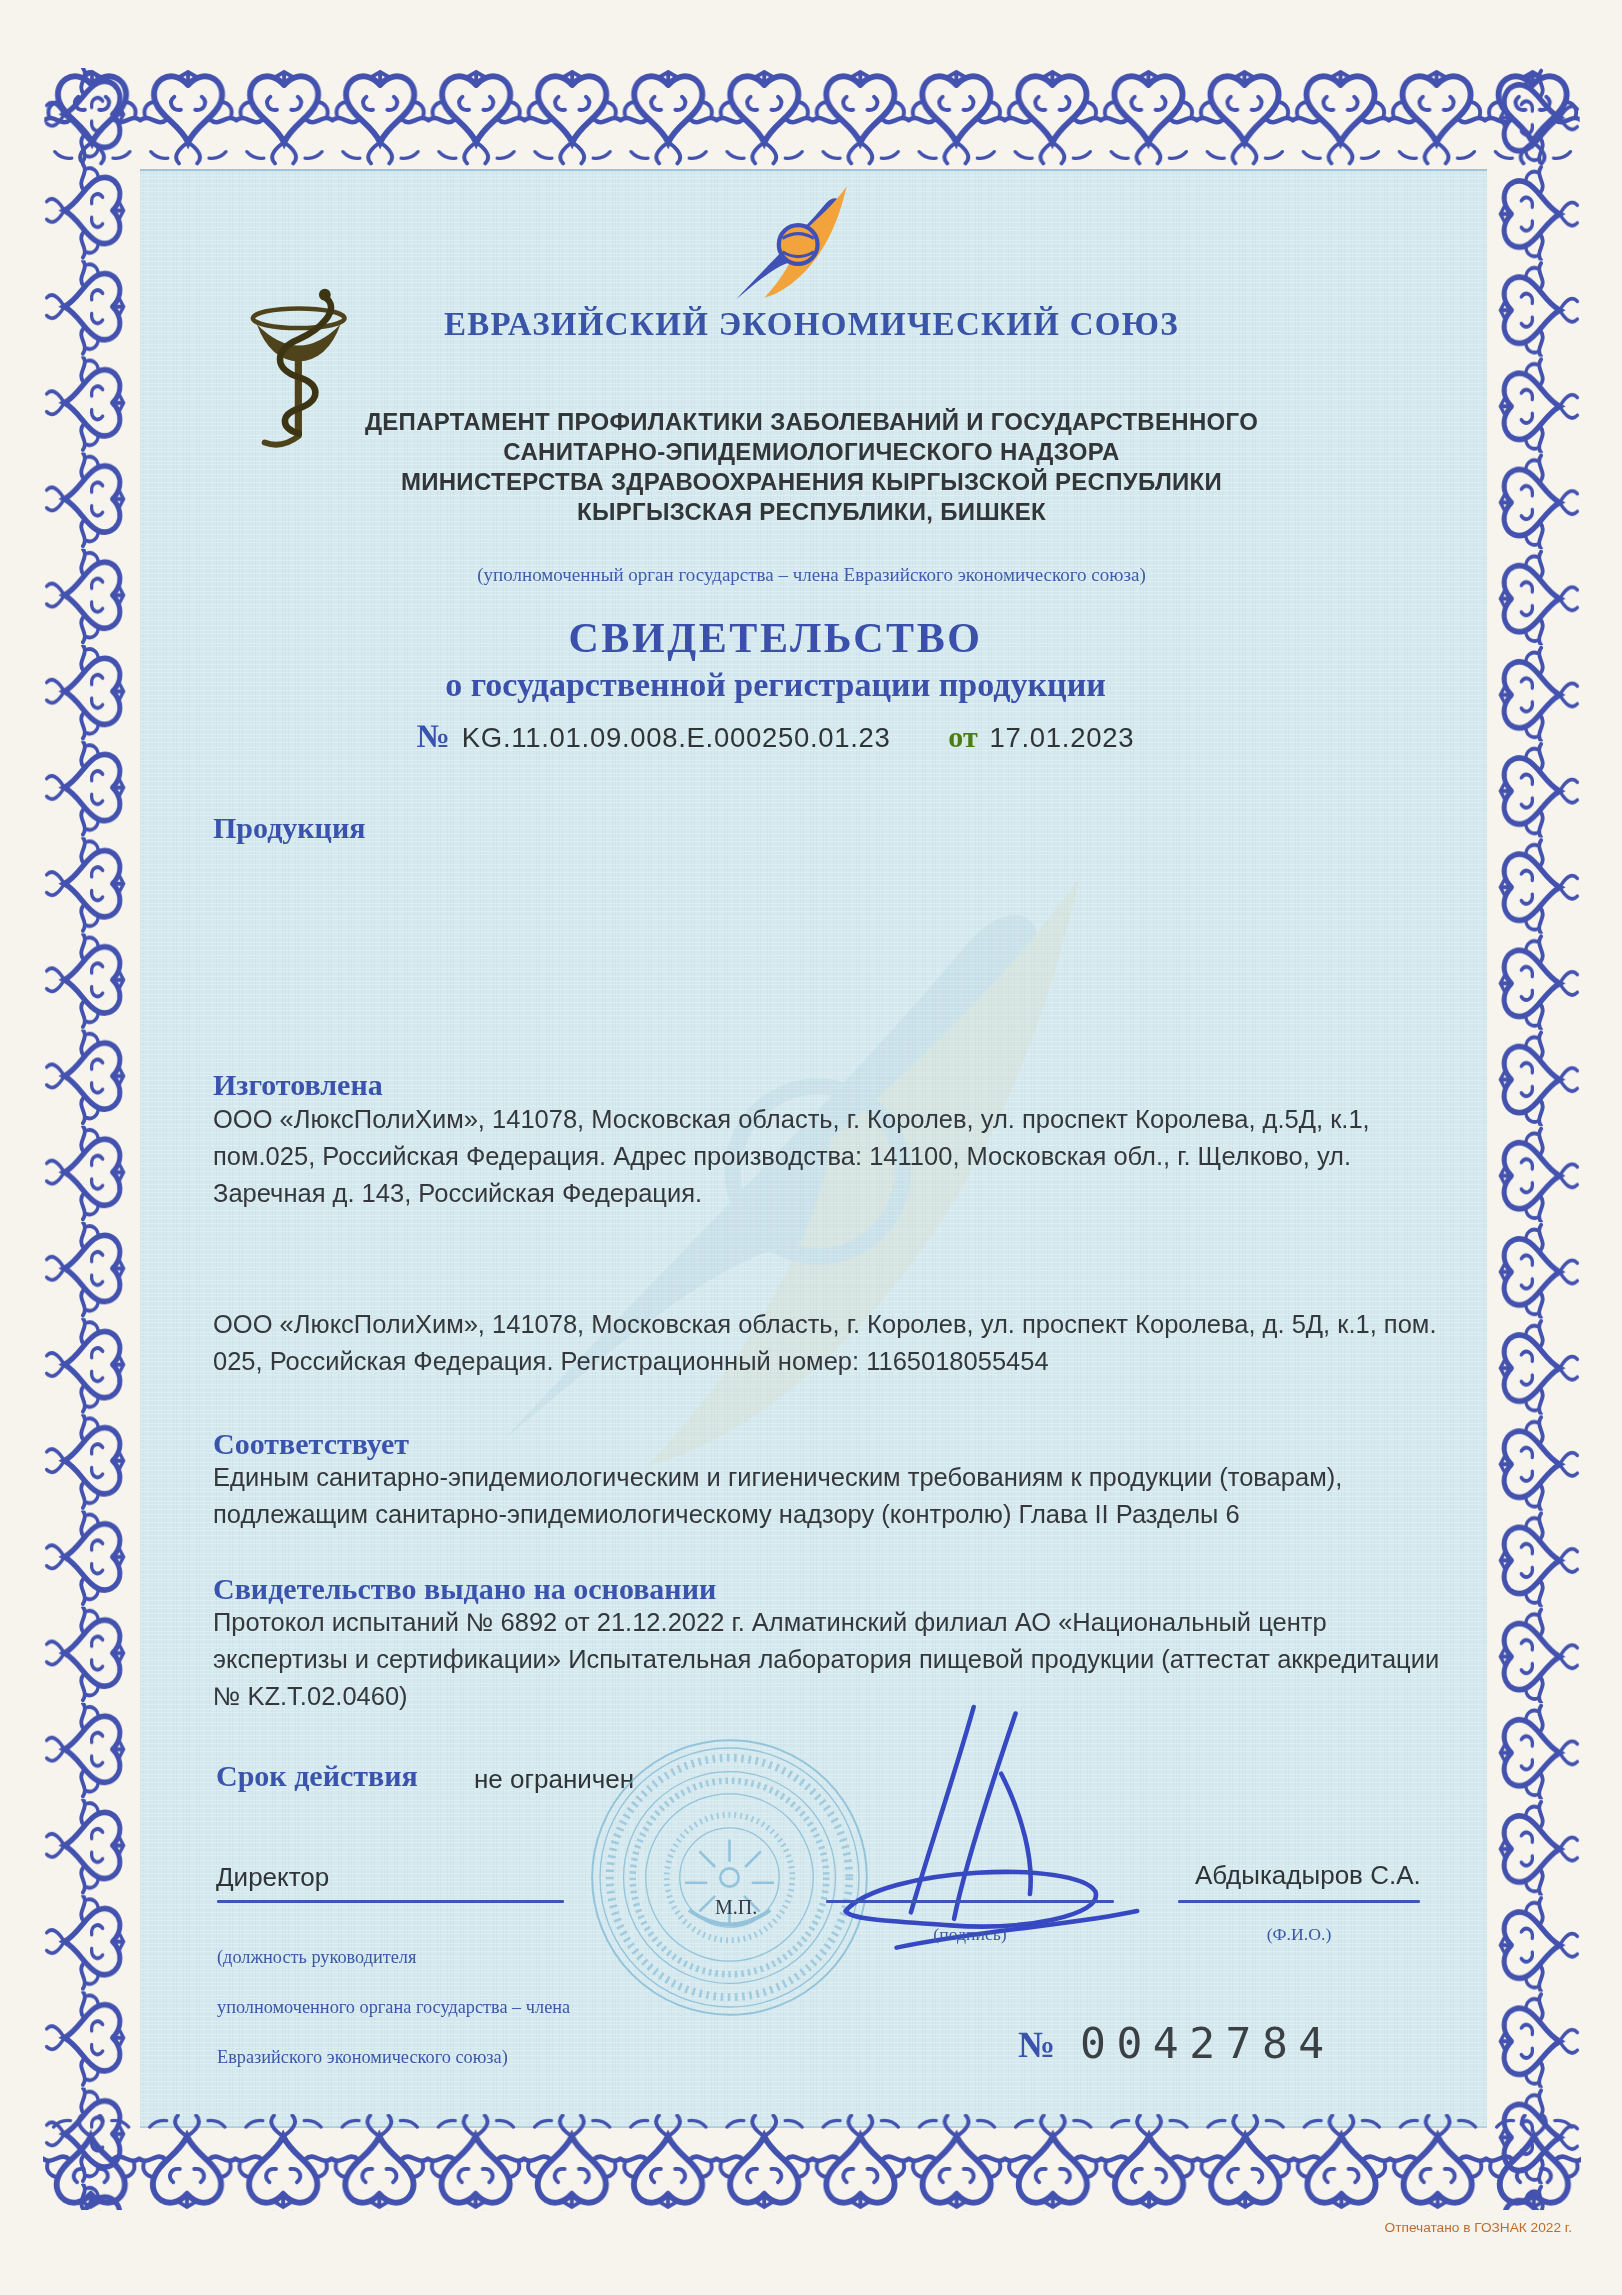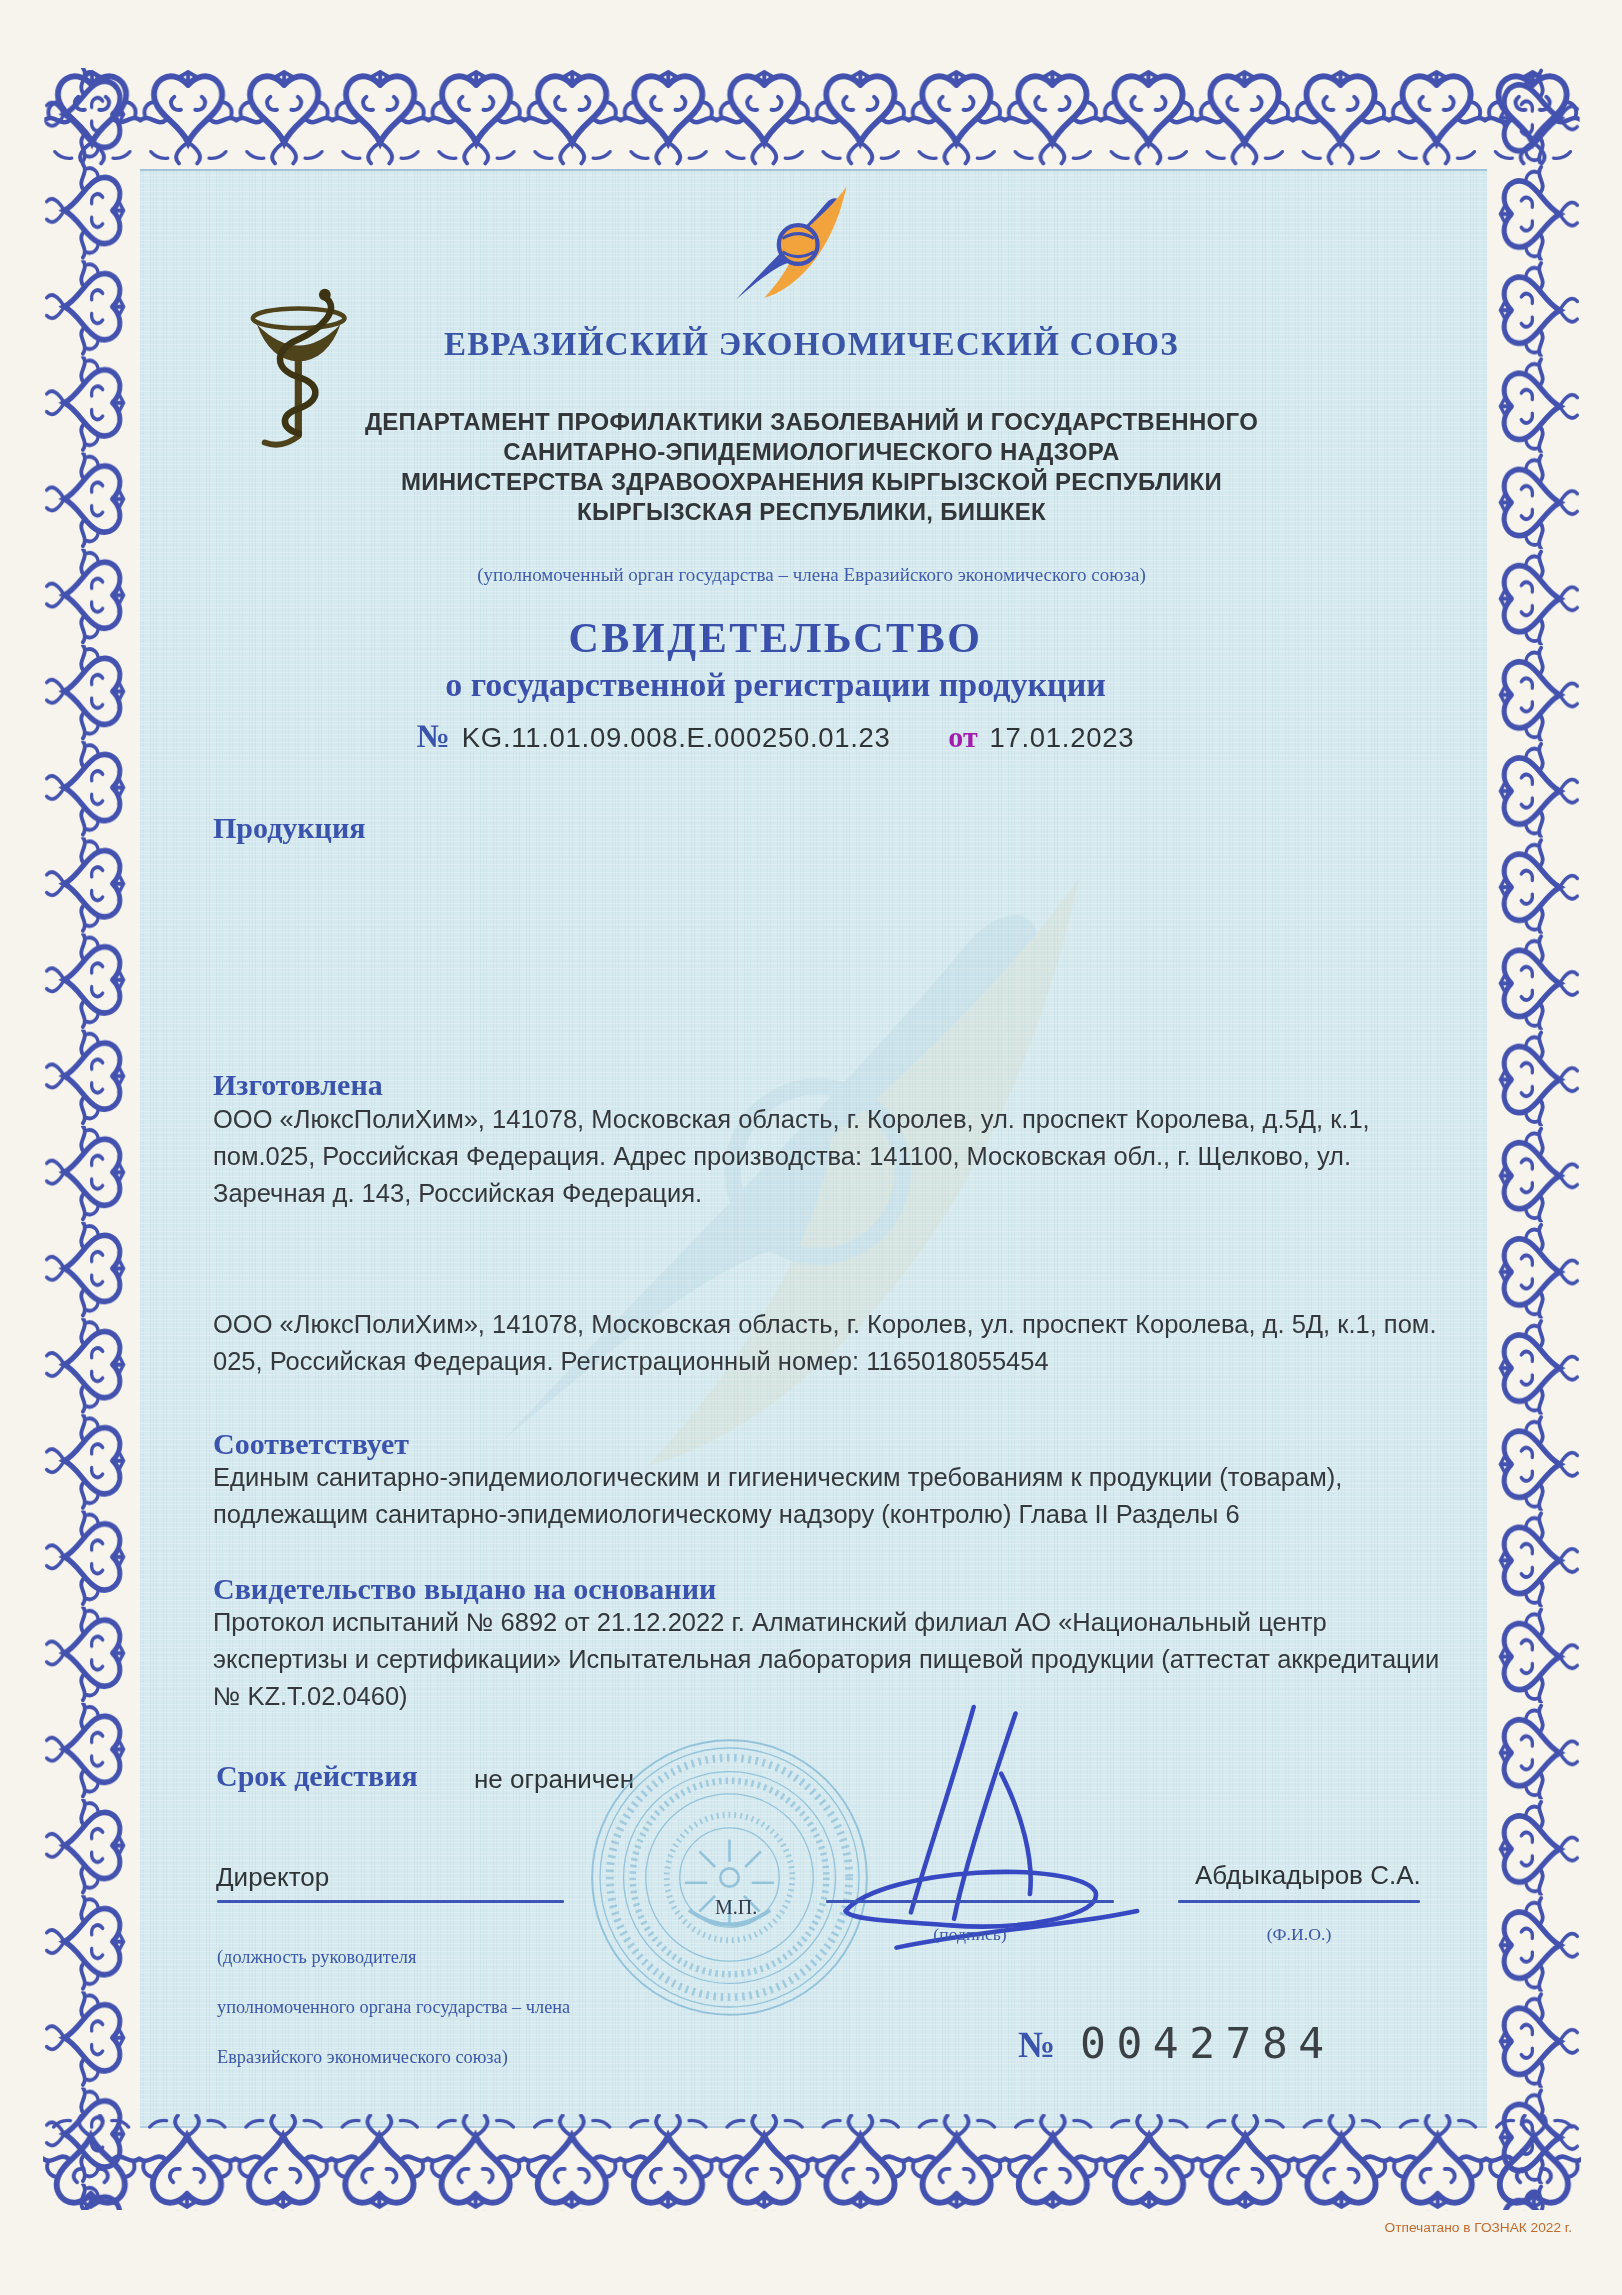--- a/index.html
+++ b/index.html
@@ -13,29 +13,29 @@
     position:absolute;left:140px;top:169px;width:1347px;height:1955px;
     background-color:#d6e9ee;
     background-image:
       repeating-linear-gradient(0deg, rgba(255,255,255,.22) 0 0.7px, rgba(255,255,255,0) 0.7px 2.6px),
       repeating-linear-gradient(90deg, rgba(140,190,205,.12) 0 0.7px, rgba(140,190,205,0) 0.7px 3.3px);
     border-top:2px solid rgba(120,165,195,.55);
     border-bottom:2px solid rgba(120,165,195,.35);
   }
   .center-text{left:0;width:1623px;text-align:center;}
   .serif{font-family:"Liberation Serif","DejaVu Serif",serif;}
-  .union-title{top:306px;font-size:33px;font-weight:bold;letter-spacing:1.3px;color:#3a55a8;margin-top:20px;}
+  .union-title{top:306px;font-size:33px;font-weight:bold;letter-spacing:1.3px;color:#3a55a8;}
   .dept{top:407px;font-size:24px;line-height:30px;color:#323639;font-weight:bold;letter-spacing:0.3px;}
   .auth-note{top:564px;font-size:19px;color:#3f5cad;}
   .cert-title{position:absolute;left:0;width:1551px;top:614px;font-size:42px;font-weight:bold;letter-spacing:2.6px;color:#3a50ab;text-align:center;}
   .cert-subtitle{position:absolute;left:0;width:1551px;top:666px;font-size:34px;font-weight:bold;color:#3a50ab;text-align:center;}
   .num-line{position:absolute;left:0;width:1551px;top:718px;display:flex;justify-content:center;align-items:baseline;gap:11.8px;}
   .num-line .no{font-size:33px;font-weight:bold;color:#3a53ac;}
   .num-line .val{font-size:27.5px;color:#2f3437;letter-spacing:0.7px;}
-  .num-line .ot{font-size:30px;font-weight:bold;color:#a21caf;margin-left:46px;}
+  .num-line .ot{font-size:30px;font-weight:bold;color:#4d7c0f;margin-left:46px;}
   .section{position:absolute;left:213px;width:1241px;}
   .sec-h{font-size:30px;font-weight:bold;color:#3a53ac;font-family:"Liberation Serif","DejaVu Serif",serif;}
   .sec-b{position:absolute;left:213px;width:1241px;font-size:25.5px;line-height:37px;color:#34383c;}
   .validity-h{left:216px;top:1759px;font-size:30px;font-weight:bold;color:#3a53ac;text-align:center;}
   .validity-v{left:474px;top:1764px;font-size:26px;color:#2f3437;}
   .sig-label{font-size:26px;color:#2f3437;}
   .sig-line{height:3.3px;background:#3c55b8;border-radius:1.3px;}
   .sig-cap{font-size:17.7px;color:#3b57a8;font-family:"Liberation Serif","DejaVu Serif",serif;text-align:center;}
   .pos-cap{font-size:18.3px;color:#3b57a8;font-family:"Liberation Serif","DejaVu Serif",serif;}
   .mp{font-size:20px;color:#333a4a;font-family:"Liberation Serif","DejaVu Serif",serif;text-align:right;}

